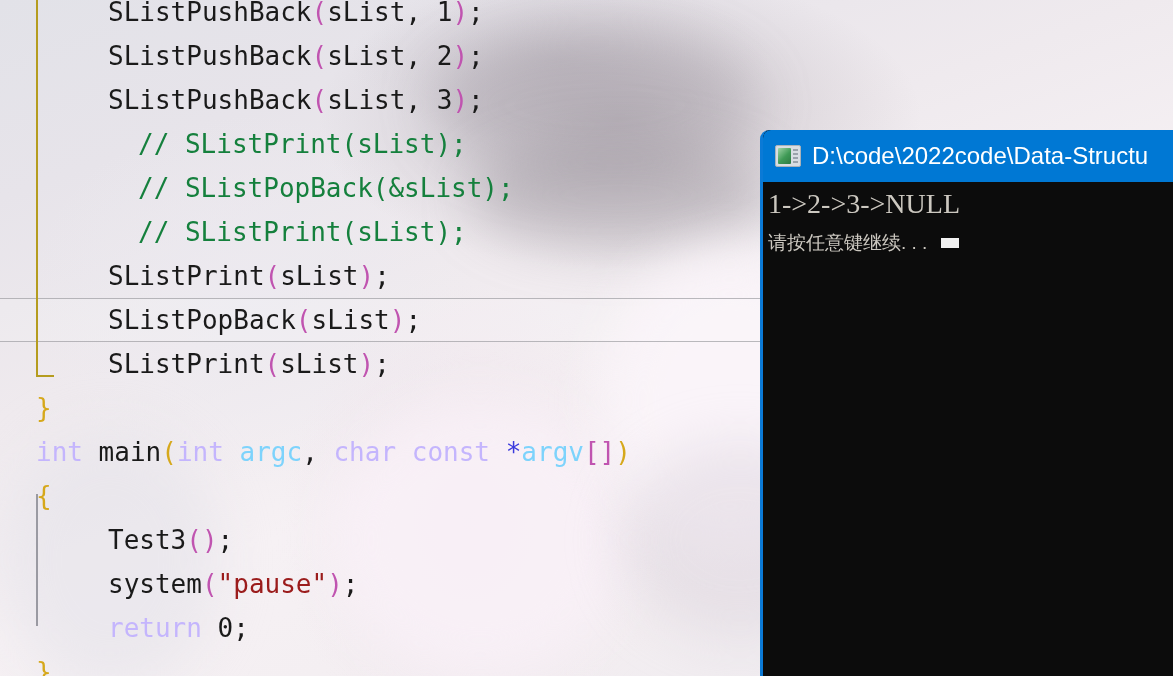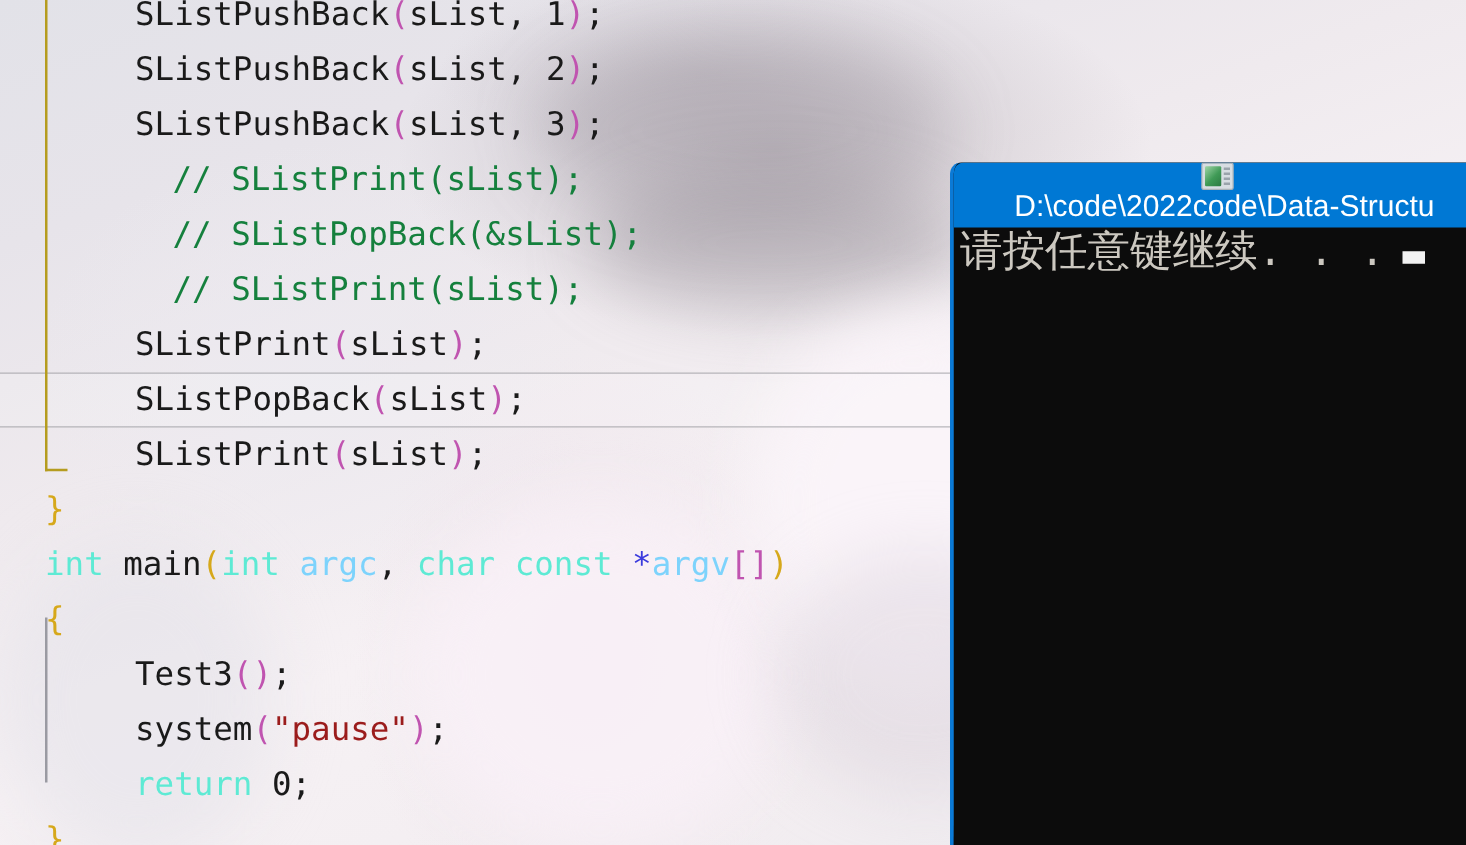--- a/index.html
+++ b/index.html
@@ -67,21 +67,21 @@
     font-size: 26px;
     line-height: 44px;
     white-space: pre;
     letter-spacing: 0px;
   }
   .line { height: 44px; }
   .ind1 { padding-left: 36px; }
   .ind2 { padding-left: 108px; }
 
   .t-plain   { color: #1a1a1a; }
-  .t-kw      { color: #5eead4; }
+  .t-kw      { color: #c4b5fd; }
   .t-comment { color: #15803d; margin-left: 30px; }
   .t-paren   { color: #c054b0; }
   .t-brace   { color: #d6a81b; }
   .t-var     { color: #7dd3fc; }
   .t-str     { color: #9b1c1c; }
   .t-op      { color: #3a3add; }
   .t-brk     { color: #c054b0; }
 
   
   #console-window {
@@ -97,21 +97,20 @@
     border-top-left-radius: 9px;
   }
   #console-titlebar {
     height: 52px;
     background: #0078d4;
     display: flex;
     align-items: center;
     padding-left: 12px;
     border-top-left-radius: 8px;
     overflow: hidden;
-    flex-direction: column;
   }
   #console-icon {
     width: 26px; height: 22px;
     background: #d8dde2;
     border: 1px solid #aab2b9;
     border-radius: 2px;
     display: flex;
     padding: 2px;
     box-sizing: border-box;
     flex: 0 0 auto;
@@ -142,22 +141,22 @@
   }
   #console-body {
     padding: 4px 0 0 5px;
     color: #ccc8c0;
     font-family: "Liberation Serif", serif;
     font-size: 28px;
     line-height: 36px;
     white-space: pre;
   }
   #console-body .cn {
-    font-family: Liberation Mono, monospace;
-    font-size: 34px;
+    font-family: Liberation Sans, sans-serif;
+    font-size: 19px;
   }
   #console-cursor {
     display: inline-block;
     width: 18px;
     height: 10px;
     background: #f2f2f2;
     vertical-align: 1px;
     margin-left: 14px;
   }
 </style>
@@ -190,16 +189,16 @@
         <span class="pane"></span>
         <span class="lines">
             <i></i>
             <i></i>
             <i></i>
             <i></i>
           </span>
       </span>
       <span id="console-title">D:\code\2022code\Data-Structu</span>
     </div>
-    <div id="console-body"><div><span class="cn">请按任意键继续. . .</span><span id="console-cursor"></span></div></div>
+    <div id="console-body"><div>1-&gt;2-&gt;3-&gt;NULL</div><div><span class="cn">请按任意键继续. . .</span><span id="console-cursor"></span></div></div>
   </div>
 
 </div>
 
 </body></html>

